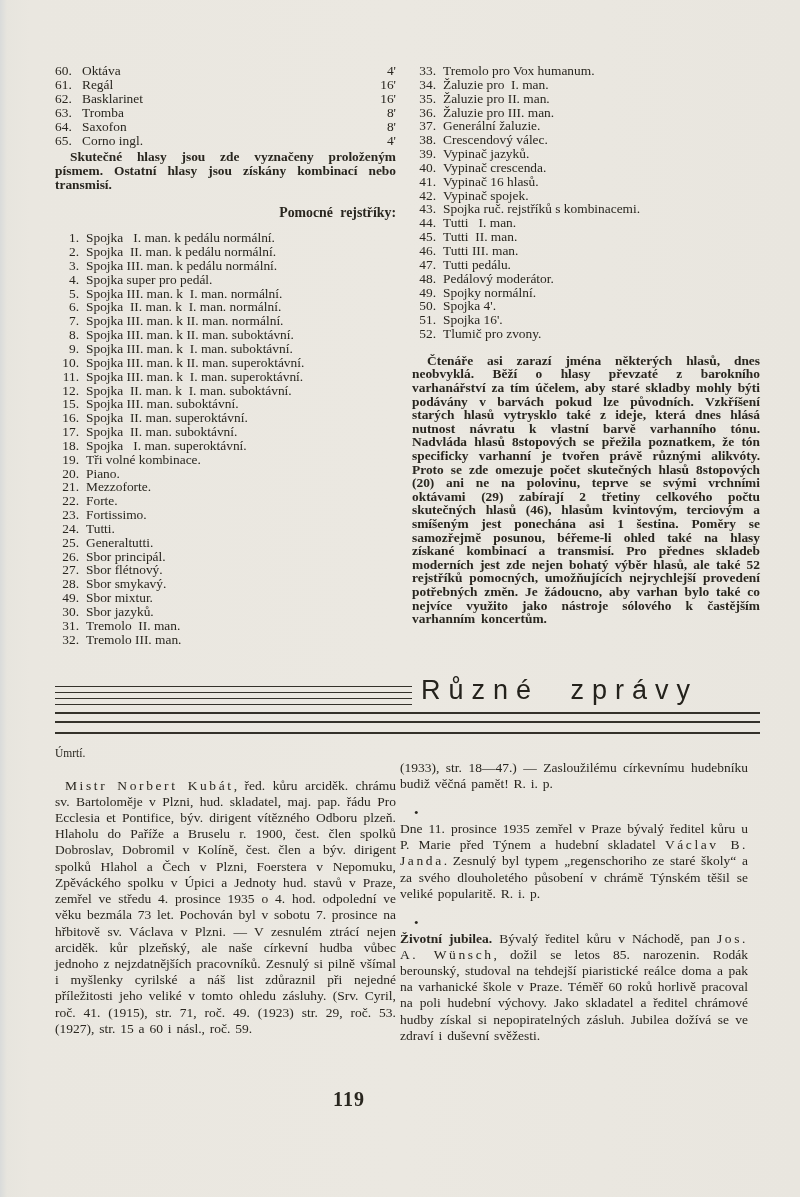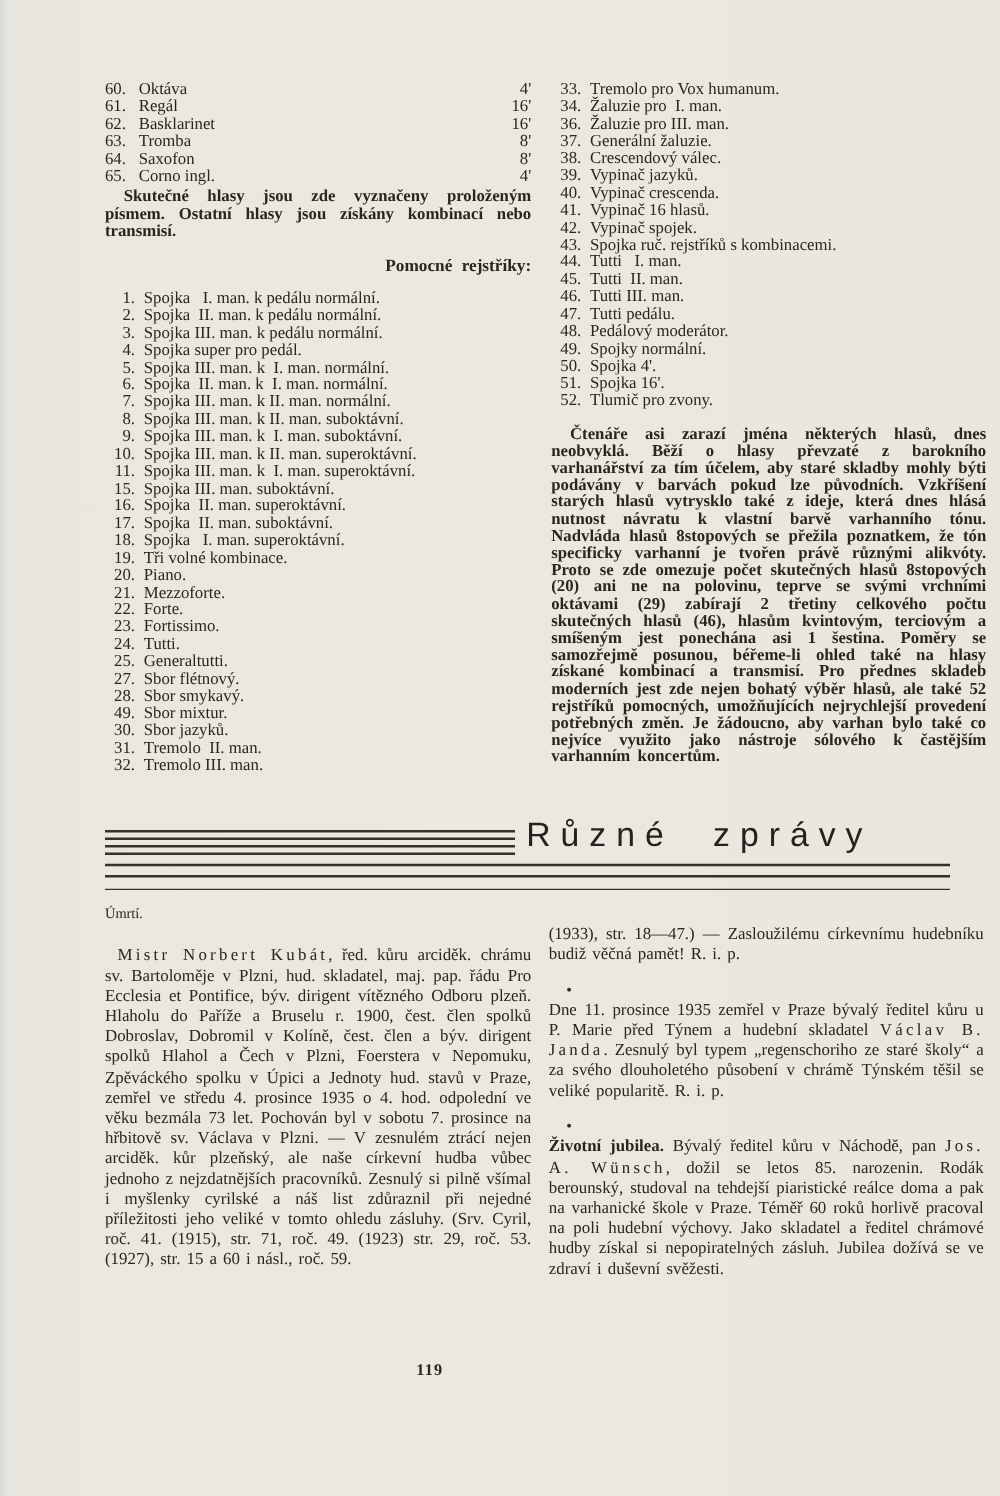--- a/index.html
+++ b/index.html
@@ -1,19 +1,19 @@
 <!DOCTYPE html>
 <html><head>
 <meta charset="utf-8">
 <style>
   html,body{margin:0;padding:0;background:#e9e6df;}
   body{width:800px;height:1197px;overflow:hidden;}
   .page{
     position:relative;width:800px;height:1197px;box-sizing:border-box;
-    padding:64px 40px 0 84px;
+    padding:64px 40px 0 55px;
     background:linear-gradient(90deg,#d9dbda 0px,#e7e5de 7px,#eae7e0 30px,#ebe8e1 400px,#e9e6df 800px);
     color:#29261f;
     font-family:"Liberation Serif","DejaVu Serif",serif;
   }
   .columns{display:flex;gap:16px;}
   .col-left{width:341px;flex:none;}
   .col-right{width:348px;flex:none;}
 
   
   .stop-row{display:flex;font-size:13.4px;line-height:14.1px;white-space:pre;}
@@ -45,31 +45,31 @@
     font-family:"Liberation Sans","DejaVu Sans",sans-serif;
     font-size:27px;line-height:30px;letter-spacing:8px;word-spacing:16px;
     color:#24221c;font-weight:500;
   }
   .full-rule{background:#34312a;}
   .fr1{height:2px;margin-top:3px;}
   .fr2{height:1.6px;margin-top:7px;}
   .fr3{height:1.6px;margin-top:9px;}
 
   
-  .news-cols{display:flex;gap:14px;margin-top:13px;}
+  .news-cols{display:flex;gap:4px;margin-top:13px;}
   .news-heading{font-size:11.5px;line-height:13px;margin-bottom:18px;}
   .news-para{font-size:13.5px;line-height:16.2px;text-align:justify;word-spacing:1.5px;}
   .sp-name{letter-spacing:2.6px;}
   .bold{font-weight:bold;}
   .bullet-line{font-size:13px;line-height:13px;margin:1px 0 0 14px;}
   .mt2{margin-top:2px;}
 
   .page-number{
     position:absolute;left:333px;top:1088px;
-    font-weight:bold;font-size:13px;letter-spacing:1px;
+    font-weight:bold;font-size:20px;letter-spacing:1px;
   }
 </style>
 </head>
 <body>
 
 <div class="page">
 
   <div class="columns">
 
     <div class="col-left">
@@ -167,20 +167,24 @@
           <div class="list-row">
             <span class="row-num">10.</span>
             <span class="row-text">Spojka III. man. k II. man. superoktávní.</span>
           </div>
 
           <div class="list-row">
             <span class="row-num">11.</span>
             <span class="row-text">Spojka III. man. k  I. man. superoktávní.</span>
           </div>
 
+          <div class="list-row">
+            <span class="row-num">12.</span>
+            <span class="row-text">Spojka  II. man. k  I. man. suboktávní.</span>
+          </div>
 
 
 
           <div class="list-row">
             <span class="row-num">15.</span>
             <span class="row-text">Spojka III. man. suboktávní.</span>
           </div>
 
           <div class="list-row">
             <span class="row-num">16.</span>
@@ -225,20 +229,24 @@
           <div class="list-row">
             <span class="row-num">24.</span>
             <span class="row-text">Tutti.</span>
           </div>
 
           <div class="list-row">
             <span class="row-num">25.</span>
             <span class="row-text">Generaltutti.</span>
           </div>
 
+          <div class="list-row">
+            <span class="row-num">26.</span>
+            <span class="row-text">Sbor principál.</span>
+          </div>
 
           <div class="list-row">
             <span class="row-num">27.</span>
             <span class="row-text">Sbor flétnový.</span>
           </div>
 
           <div class="list-row">
             <span class="row-num">28.</span>
             <span class="row-text">Sbor smykavý.</span>
           </div>
@@ -273,20 +281,24 @@
           <div class="list-row">
             <span class="row-num">33.</span>
             <span class="row-text">Tremolo pro Vox humanum.</span>
           </div>
 
           <div class="list-row">
             <span class="row-num">34.</span>
             <span class="row-text">Žaluzie pro  I. man.</span>
           </div>
 
+          <div class="list-row">
+            <span class="row-num">35.</span>
+            <span class="row-text">Žaluzie pro II. man.</span>
+          </div>
 
           <div class="list-row">
             <span class="row-num">36.</span>
             <span class="row-text">Žaluzie pro III. man.</span>
           </div>
 
           <div class="list-row">
             <span class="row-num">37.</span>
             <span class="row-text">Generální žaluzie.</span>
           </div>

